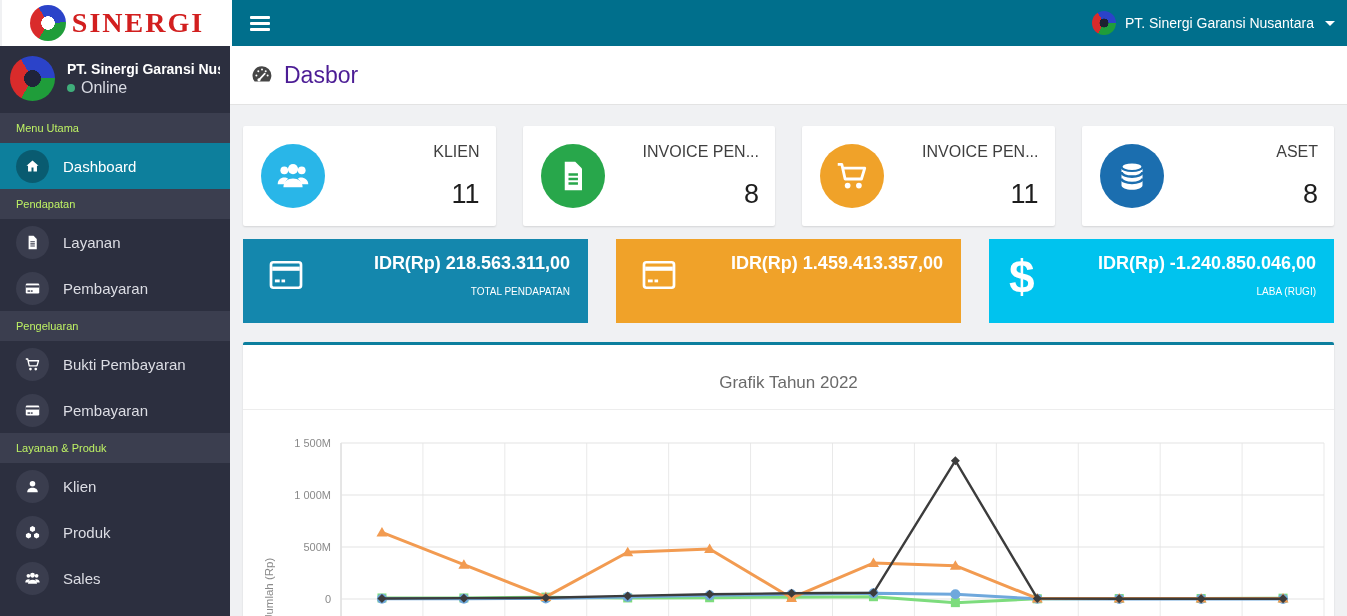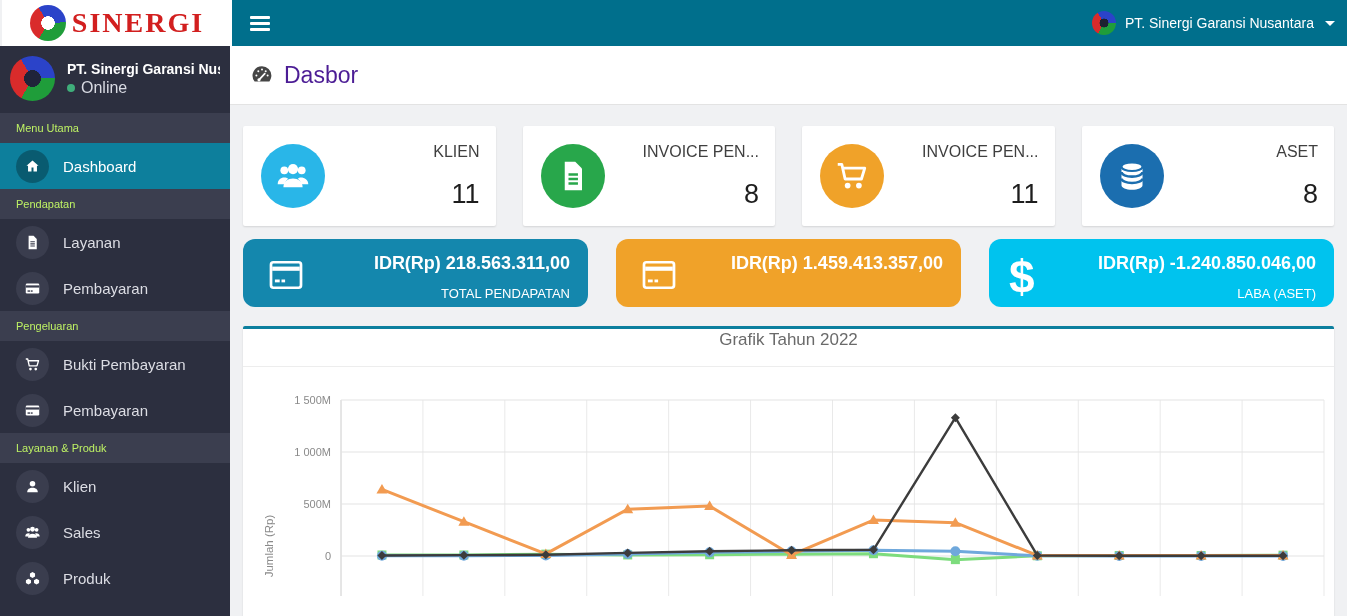--- a/index.html
+++ b/index.html
@@ -52,31 +52,31 @@
   .info-row { display:flex; gap:27px; }
   .info-box { background:#ffffff; flex:1; height:100px; border-radius:2px; box-shadow:0 1px 2px rgba(0,0,0,0.12);
               display:flex; align-items:center; padding:0 16px 0 18px; cursor:pointer; }
   .icon-circle-lg { width:64px; height:64px; border-radius:50%; display:flex; align-items:center; justify-content:center; flex:none; }
   .icon-circle-lg svg { width:36px; height:36px; }
   .info-text { flex:1; text-align:right; overflow:hidden; }
   .info-label { font-size:16px; color:#3f3f3f; white-space:nowrap; }
   .info-value { font-size:27px; font-weight:normal; color:#1d1d1d; margin-top:18px; }
 
   .money-row { display:flex; gap:28px; margin-top:13px; }
-  .money-box { flex:1; height:68px; border-radius:12px; padding:14px 18px 0 20px; position:relative; color:#ffffff; }
+  .money-box { flex:1; height:84px; border-radius:0; padding:14px 18px 0 20px; position:relative; color:#ffffff; }
   .money-icon { position:absolute; left:20px; top:18px; }
   .money-icon svg { width:46px; height:36px; }
   .dollar-glyph { font-size:46px; font-weight:bold; line-height:40px; color:#ffffff; }
   .money-text { text-align:right; }
   .money-value { font-size:18px; font-weight:bold; }
-  .money-label { font-size:13px; margin-top:12px; }
+  .money-label { font-size:10px; margin-top:12px; }
 
   .chart-card { margin-top:19px; background:#ffffff; border-top:3px solid #0c7f9e; border-radius:2px;
                 box-shadow:0 1px 2px rgba(0,0,0,0.12); height:420px; }
-  .chart-title-wrap { text-align:center; padding:1px 0 16px 0; border-bottom:1px solid #ededed; }
+  .chart-title-wrap { text-align:center; padding:28px 0 16px 0; border-bottom:1px solid #ededed; }
   .chart-title { font-size:17px; color:#6a6a6a; font-weight:400; }
   .chart-area { padding-top:12px; }
 
   .hidden-defs { position:absolute; width:0; height:0; overflow:hidden; }
 </style>
 </head>
 <body>
 
 <svg class="hidden-defs" aria-hidden="true">
   <defs>
@@ -212,32 +212,32 @@
     <span class="icon-circle-sm">
         <svg>
           <use href="#i-user"></use>
         </svg>
       </span>
     <span>Klien</span>
   </div>
   <div class="menu-item">
     <span class="icon-circle-sm">
         <svg>
+          <use href="#i-cubes"></use>
+        </svg>
+      </span>
+    <span>Produk</span>
+  </div>
+  <div class="menu-item">
+    <span class="icon-circle-sm">
+        <svg>
           <use href="#i-users"></use>
         </svg>
       </span>
     <span>Sales</span>
-  </div>
-  <div class="menu-item">
-    <span class="icon-circle-sm">
-        <svg>
-          <use href="#i-cubes"></use>
-        </svg>
-      </span>
-    <span>Produk</span>
   </div>
 </aside>
 
 <main class="content-wrapper">
   <div class="content-header">
     <svg>
         <use href="#i-tacho"></use>
       </svg>
     <h1 class="page-title">Dasbor</h1>
   </div>
@@ -316,21 +316,21 @@
             </svg>
         </span>
         <div class="money-text">
           <div class="money-value">IDR(Rp) 1.459.413.357,00</div>
         </div>
       </div>
       <div class="money-box" style="background-color: rgb(0, 195, 238); --detail: #00c3ee;">
         <span class="money-icon dollar-glyph">$</span>
         <div class="money-text">
           <div class="money-value">IDR(Rp) -1.240.850.046,00</div>
-          <div class="money-label">LABA (ASET)</div>
+          <div class="money-label">LABA (RUGI)</div>
         </div>
       </div>
     </div>
 
     <div class="chart-card">
       <div class="chart-title-wrap">
         <span class="chart-title">Grafik Tahun 2022</span>
       </div>
       <div class="chart-area">
         <svg id="chart-svg" width="1091" height="240">

